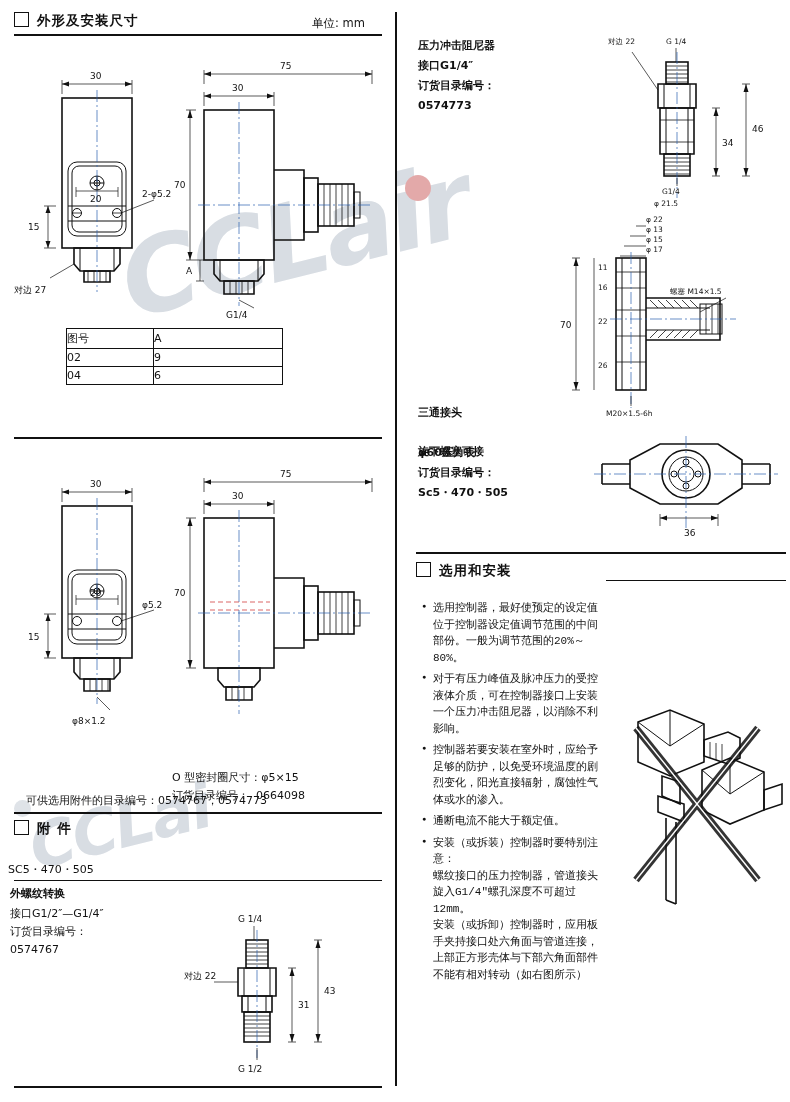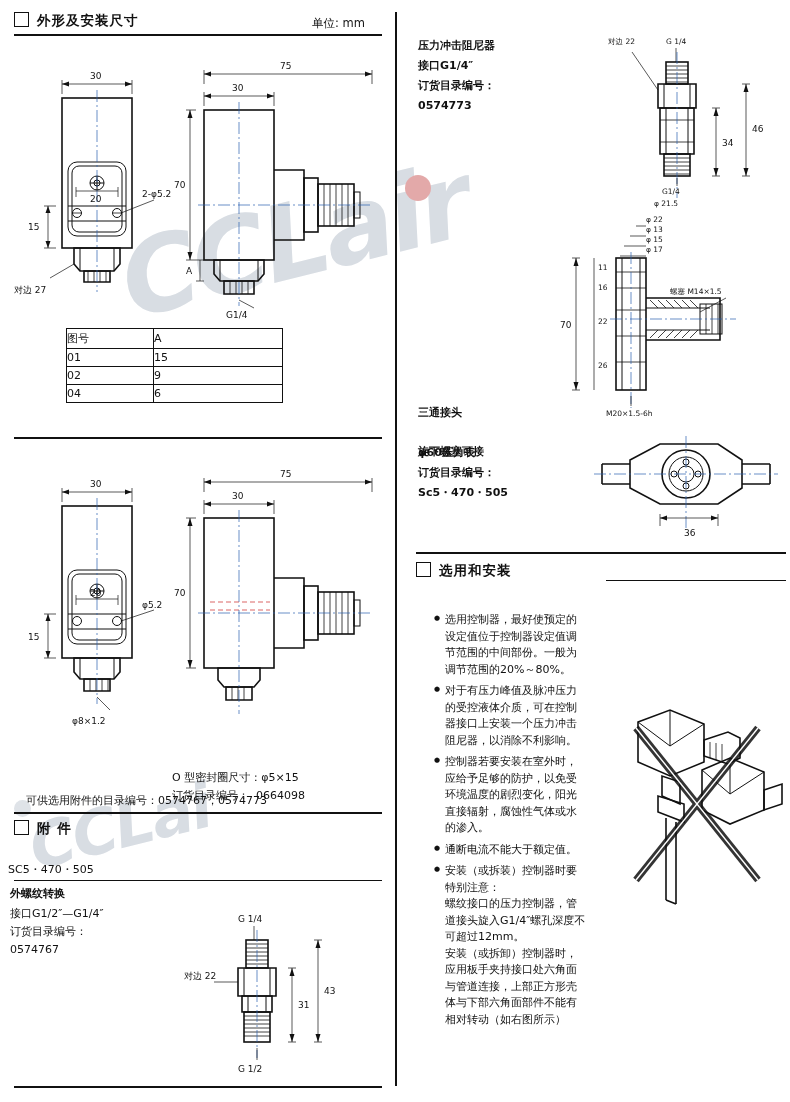--- a/index.html
+++ b/index.html
@@ -45,21 +45,21 @@
   .tbl{position:absolute;border-collapse:collapse;font-size:11px;}
   .tbl td,.tbl th{border:1px solid #111;padding:2px 0;text-align:left;font-weight:normal;}
   .tbl .c1{width:86px;}
   .tbl .c2{width:128px;}
   .tbl thead td{font-weight:normal;}
 
   
   .bul{position:absolute;font-size:11px;line-height:1.5;width:185px;}
   .bul li{margin-bottom:5px;list-style:none;position:relative;padding-left:11px;}
   .bul li:before{content:"\25CF";position:absolute;left:0;top:0;font-size:7px;line-height:1.9;}
-  ul{margin:16px;padding:0;}
+  ul{margin:4px;padding:0;font-family:Liberation Mono, monospace;}
 </style>
 </head>
 <body>
 
 <div class="page">
 
   <div class="wm wm1">CCLair</div>
   <div class="wm-dot" style="left:405px;top:175px;width:26px;height:26px;"></div>
   <div class="wm wm2">CCLai</div>
   <div class="wm-dot" style="left:14px;top:800px;width:17px;height:17px;background:#dfe3e8;"></div>
@@ -170,24 +170,20 @@
     </div>
 
     <table class="tbl" style="left:66px;top:328px;">
       <thead>
         <tr>
           <td class="c1">图号</td>
           <td class="c2">A</td>
         </tr>
       </thead>
       <tbody>
-        <tr>
-          <td>01</td>
-          <td>15</td>
-        </tr>
         <tr>
           <td>02</td>
           <td>9</td>
         </tr>
         <tr>
           <td>04</td>
           <td>6</td>
         </tr>
       </tbody>
     </table>

